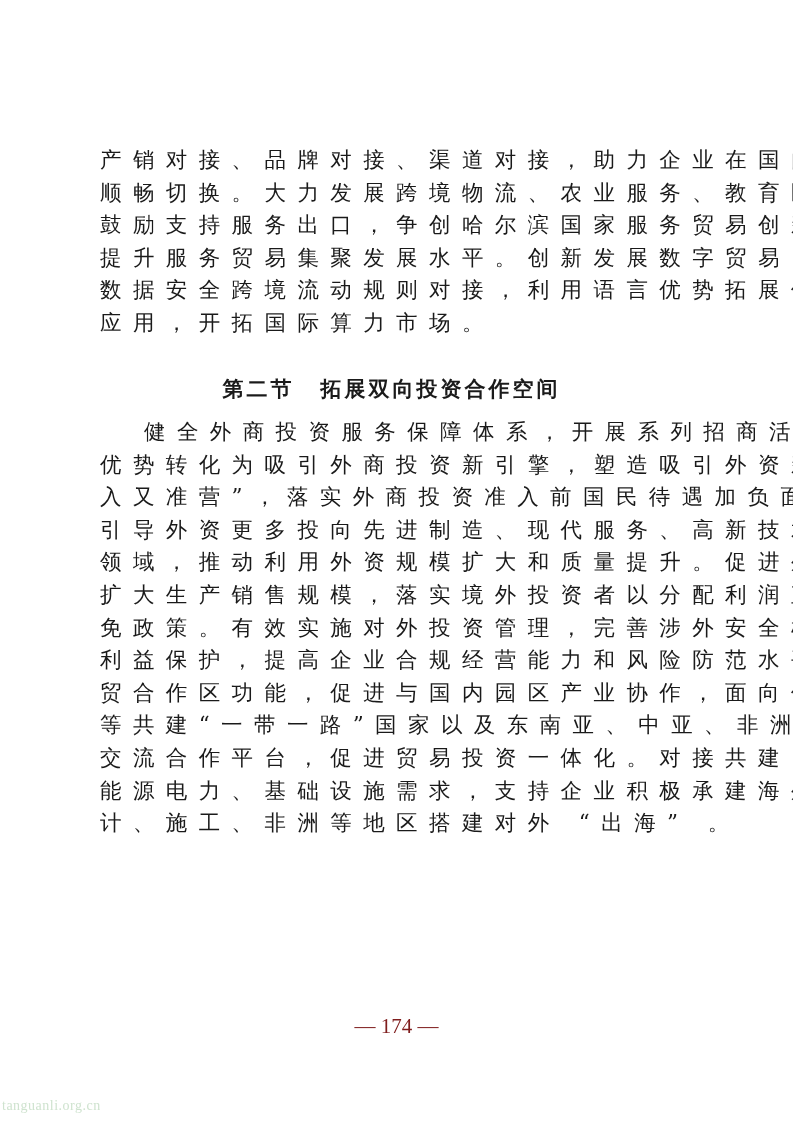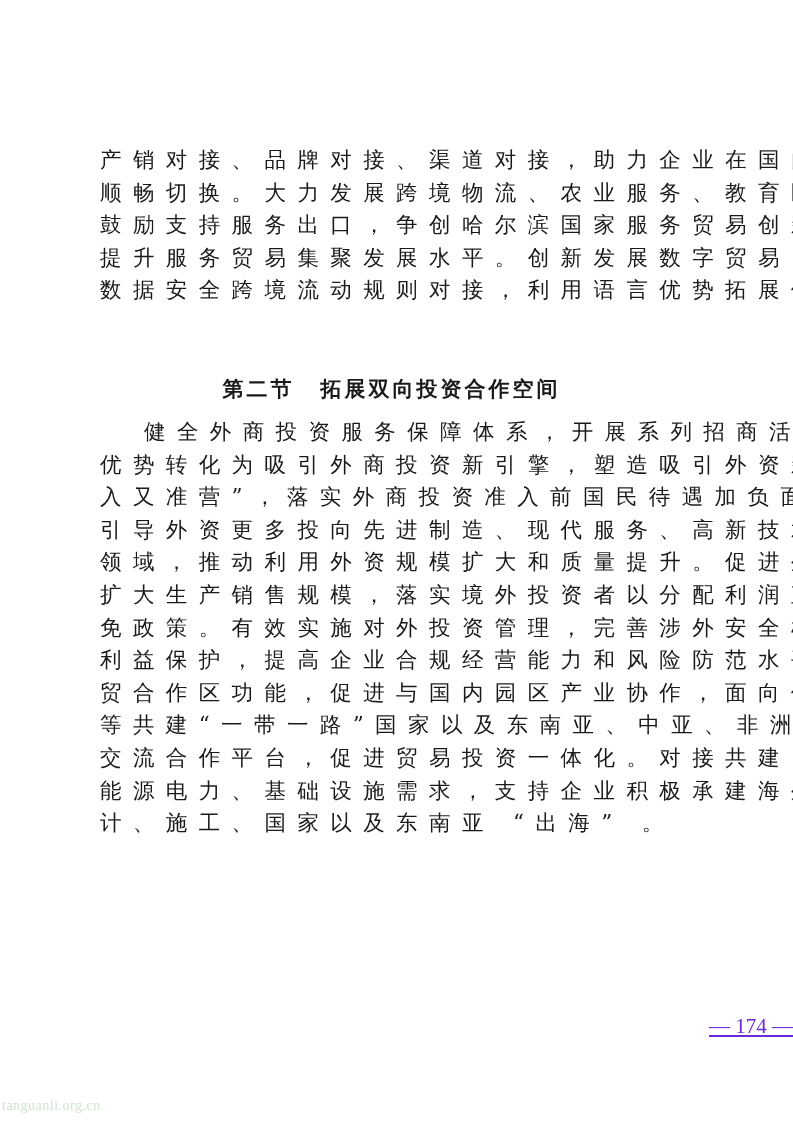--- a/index.html
+++ b/index.html
@@ -7,54 +7,55 @@
          font-family: "DejaVu Serif", "Liberation Serif", serif; color: #1a1a1a; }
   .page { position: absolute; left: 0; top: 0; width: 793px; height: 1122px; }
   .text-block { position: absolute; left: 100px; width: 600px; }
   .line { height: 32.6px; line-height: 32.6px; font-size: 21.5px; letter-spacing: 11.4px;
           white-space: nowrap; overflow: visible; }
   .line.indent { padding-left: 44px; }
   .heading { position: absolute; left: 0; width: 783px; text-align: center; top: 373px;
              font-size: 21px; font-weight: bold; letter-spacing: 3px; line-height: 32px; }
   .heading span { display: inline-block; }
   .heading .gap { width: 26px; }
-  .page-number { position: absolute; left: 0; width: 793px; top: 1014px; text-align: right;
-                 font-family: "Liberation Serif", serif; font-size: 21px; color: #6d28d9; text-decoration: underline; }
+  .page-number { position: absolute; left: 0; width: 793px; top: 1014px; text-align: center;
+                 font-family: "Liberation Serif", serif; font-size: 21px; color: #7f1d1d; }
   .watermark { position: absolute; left: 2px; top: 1098px; font-family: Liberation Serif, serif;
                font-size: 14px; color: #cfe3cf; letter-spacing: 0.5px; }
 </style>
 </head>
 <body>
 
 <div class="page">
 
   <div class="text-block" style="top:144px;">
     <div class="line">产销对接、品牌对接、渠道对接，助力企业在国内国际两个市场</div>
     <div class="line">顺畅切换。大力发展跨境物流、农业服务、教育医疗等服务贸易，</div>
     <div class="line">鼓励支持服务出口，争创哈尔滨国家服务贸易创新发展示范区，</div>
     <div class="line">提升服务贸易集聚发展水平。创新发展数字贸易，探索中俄两国</div>
     <div class="line">数据安全跨境流动规则对接，利用语言优势拓展俄语语言大模型</div>
+    <div class="line">应用，开拓国际算力市场。</div>
   </div>
 
   <div class="heading">
     <span>第二节</span><span class="gap"></span><span>拓展双向投资合作空间</span>
   </div>
 
   <div class="text-block" style="top:416px;">
     <div class="line indent">健全外商投资服务保障体系，开展系列招商活动，推动产业</div>
     <div class="line">优势转化为吸引外商投资新引擎，塑造吸引外资新优势。坚持“准</div>
     <div class="line">入又准营”，落实外商投资准入前国民待遇加负面清单管理制度，</div>
     <div class="line">引导外资更多投向先进制造、现代服务、高新技术、节能环保等</div>
     <div class="line">领域，推动利用外资规模扩大和质量提升。促进外资境内再投资，</div>
     <div class="line">扩大生产销售规模，落实境外投资者以分配利润直接投资税收抵</div>
     <div class="line">免政策。有效实施对外投资管理，完善涉外安全机制，加强海外</div>
     <div class="line">利益保护，提高企业合规经营能力和风险防范水平。拓展境外经</div>
     <div class="line">贸合作区功能，促进与国内园区产业协作，面向俄罗斯、蒙古国</div>
     <div class="line">等共建“一带一路”国家以及东南亚、中亚、非洲等地区搭建对外</div>
     <div class="line">交流合作平台，促进贸易投资一体化。对接共建“一带一路”国家</div>
     <div class="line">能源电力、基础设施需求，支持企业积极承建海外工程，推动设</div>
-    <div class="line">计、施工、国家以及东南亚 “出海” 。</div>
+    <div class="line">计、施工、非洲等地区搭建对外 “出海” 。</div>
   </div>
 
   <div class="page-number">— 174 —</div>
 
   <div class="watermark">tanguanli.org.cn</div>
 </div>
 
 </body></html>

